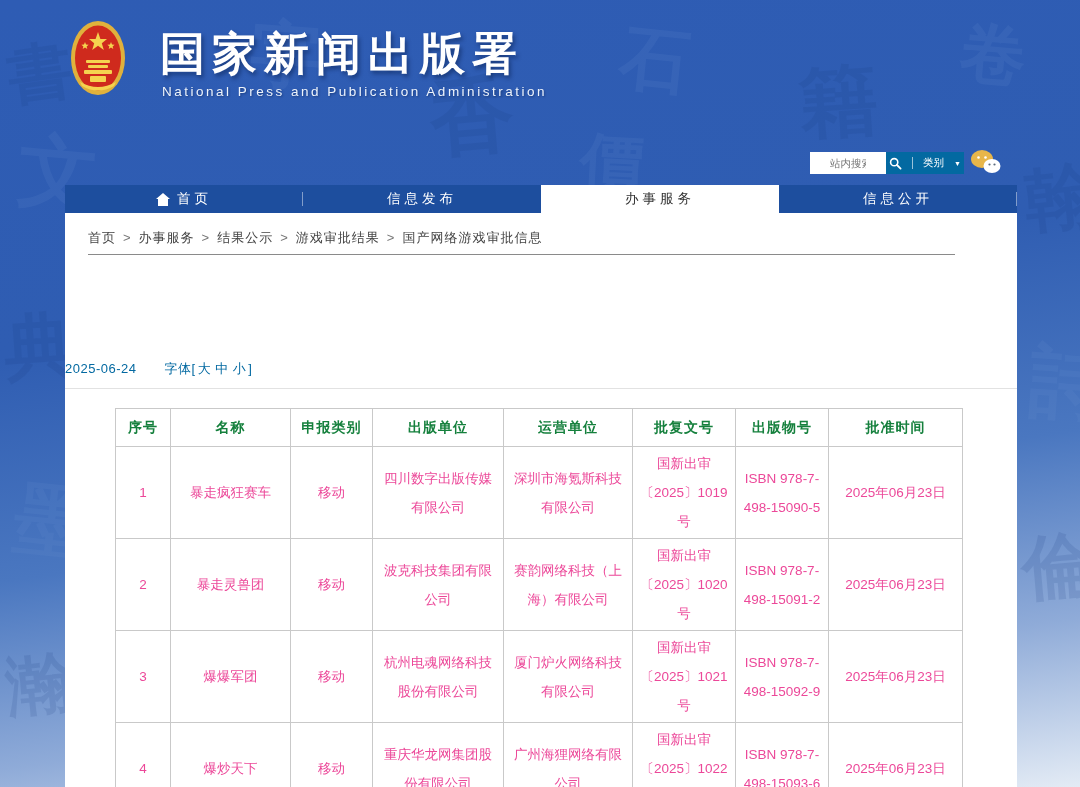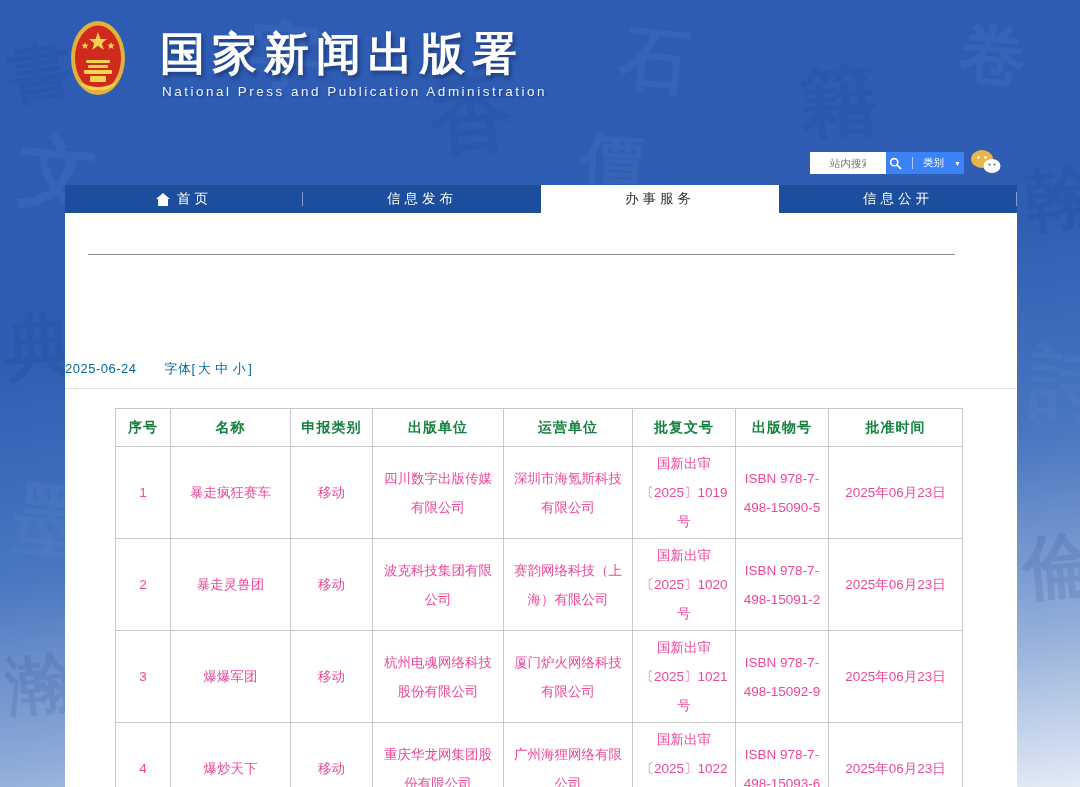--- a/index.html
+++ b/index.html
@@ -28,21 +28,21 @@
     letter-spacing:2.5px; text-shadow:1px 1px 2px rgba(0,20,60,.4); white-space:nowrap;
   }
 
   
   .search-wrap { position:absolute; left:810px; top:152px; height:22px; display:flex; align-items:stretch; }
   .search-input {
     width:76px; height:22px; border:none; background:#ffffff; font-size:10.5px;
     padding:0 20px; color:#555; outline:none; font-family:inherit;
   }
   .search-gold {
-    width:78px; background:#3b82f6; display:flex; align-items:center;
+    width:78px; background:#0369a1; display:flex; align-items:center;
     justify-content:center; gap:10px; cursor:pointer;
   }
   .search-gold .divider { width:1px; height:12px; background:rgba(255,255,255,.6); }
   .search-gold .cat-label { color:#fff; font-size:10.5px; }
   .search-gold .caret { color:#fff; font-size:7px; }
   .wechat-icon { position:absolute; left:968px; top:148px; width:34px; height:28px; cursor:pointer; }
 
   
   .nav {
     position:absolute; left:65px; top:185px; width:952px; height:28px;
@@ -175,20 +175,21 @@
     <div class="nav-item active">
       <span>办事服务</span>
     </div>
     <div class="nav-item">
       <span>信息公开</span>
       <span class="nav-sep"></span>
     </div>
   </div>
 
 <div class="panel">
+  <div class="breadcrumb"><span class="crumb">首页</span><span class="sep">&gt;</span><span class="crumb">办事服务</span><span class="sep">&gt;</span><span class="crumb">结果公示</span><span class="sep">&gt;</span><span class="crumb">游戏审批结果</span><span class="sep">&gt;</span><span class="crumb">国产网络游戏审批信息</span></div>
   <div class="crumb-rule"></div>
   <div class="meta-line">
     <span class="date">2025-06-24</span><span>字体</span><span>[</span><span class="fs-group"><span class="fs-btn">大</span><span class="fs-btn">中</span><span class="fs-btn">小</span></span><span>]</span>
   </div>
   <div class="title-rule"></div>
   <table class="approval-table">
     <colgroup>
       <col style="width:55px">
         <col style="width:120px">
         <col style="width:82px">

